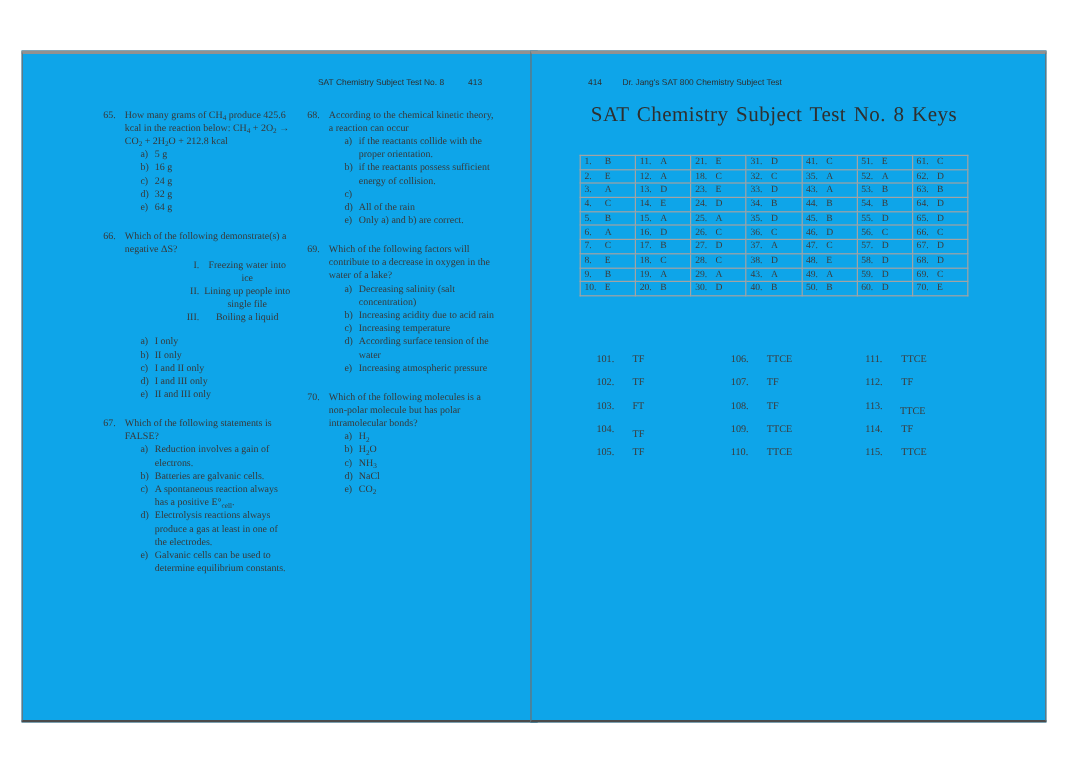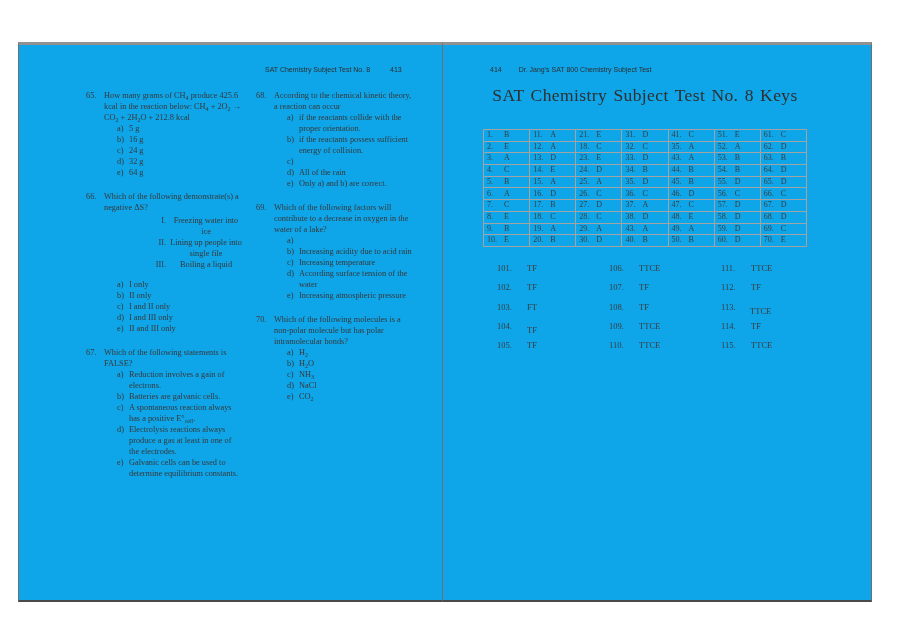--- a/index.html
+++ b/index.html
@@ -46,21 +46,21 @@
   }
   .key-table{
     position:absolute;top:84px;left:40px;width:324px;border-collapse:collapse;table-layout:fixed;
   }
   .key-table td{
     border:1px solid #a3a3a3;height:10.7px;line-height:10.5px;font-size:8px;
     padding:0 0 0 3px;color:#3c3c3c;white-space:nowrap;overflow:hidden;
   }
   .key-table .kn{display:inline-block;width:17px;}
   .tf-section{position:absolute;top:218px;left:54px;display:flex;}
-  .tf-col{width:112px;}
+  .tf-col{width:112px;margin-top:31px;}
   .tf-item{display:flex;height:19.3px;font-size:8.5px;color:#3c3c3c;}
   .tf-num{flex:none;width:30px;}
   
   .tf-col:nth-child(1) .tf-item:nth-child(4) .tf-ans{position:relative;top:4px;}
   .tf-col:nth-child(3) .tf-item:nth-child(3) .tf-ans{position:relative;top:4px;left:-1px;}
 </style>
 </head>
 <body>
 
 <div class="page" id="left-page">
@@ -196,20 +196,21 @@
             </div>
           </div>
         </div>
         <div class="q">
           <div class="q-num">69.</div>
           <div class="q-body">
             <div class="stem">Which of the following factors will contribute to a decrease in oxygen in the water of a lake?</div>
             <div class="options">
               <div class="opt">
                 <span class="opt-label">a)</span>
+                <span class="opt-text">Decreasing salinity (salt concentration)</span>
               </div>
               <div class="opt">
                 <span class="opt-label">b)</span>
                 <span class="opt-text">Increasing acidity due to acid rain</span>
               </div>
               <div class="opt">
                 <span class="opt-label">c)</span>
                 <span class="opt-text">Increasing temperature</span>
               </div>
               <div class="opt">

